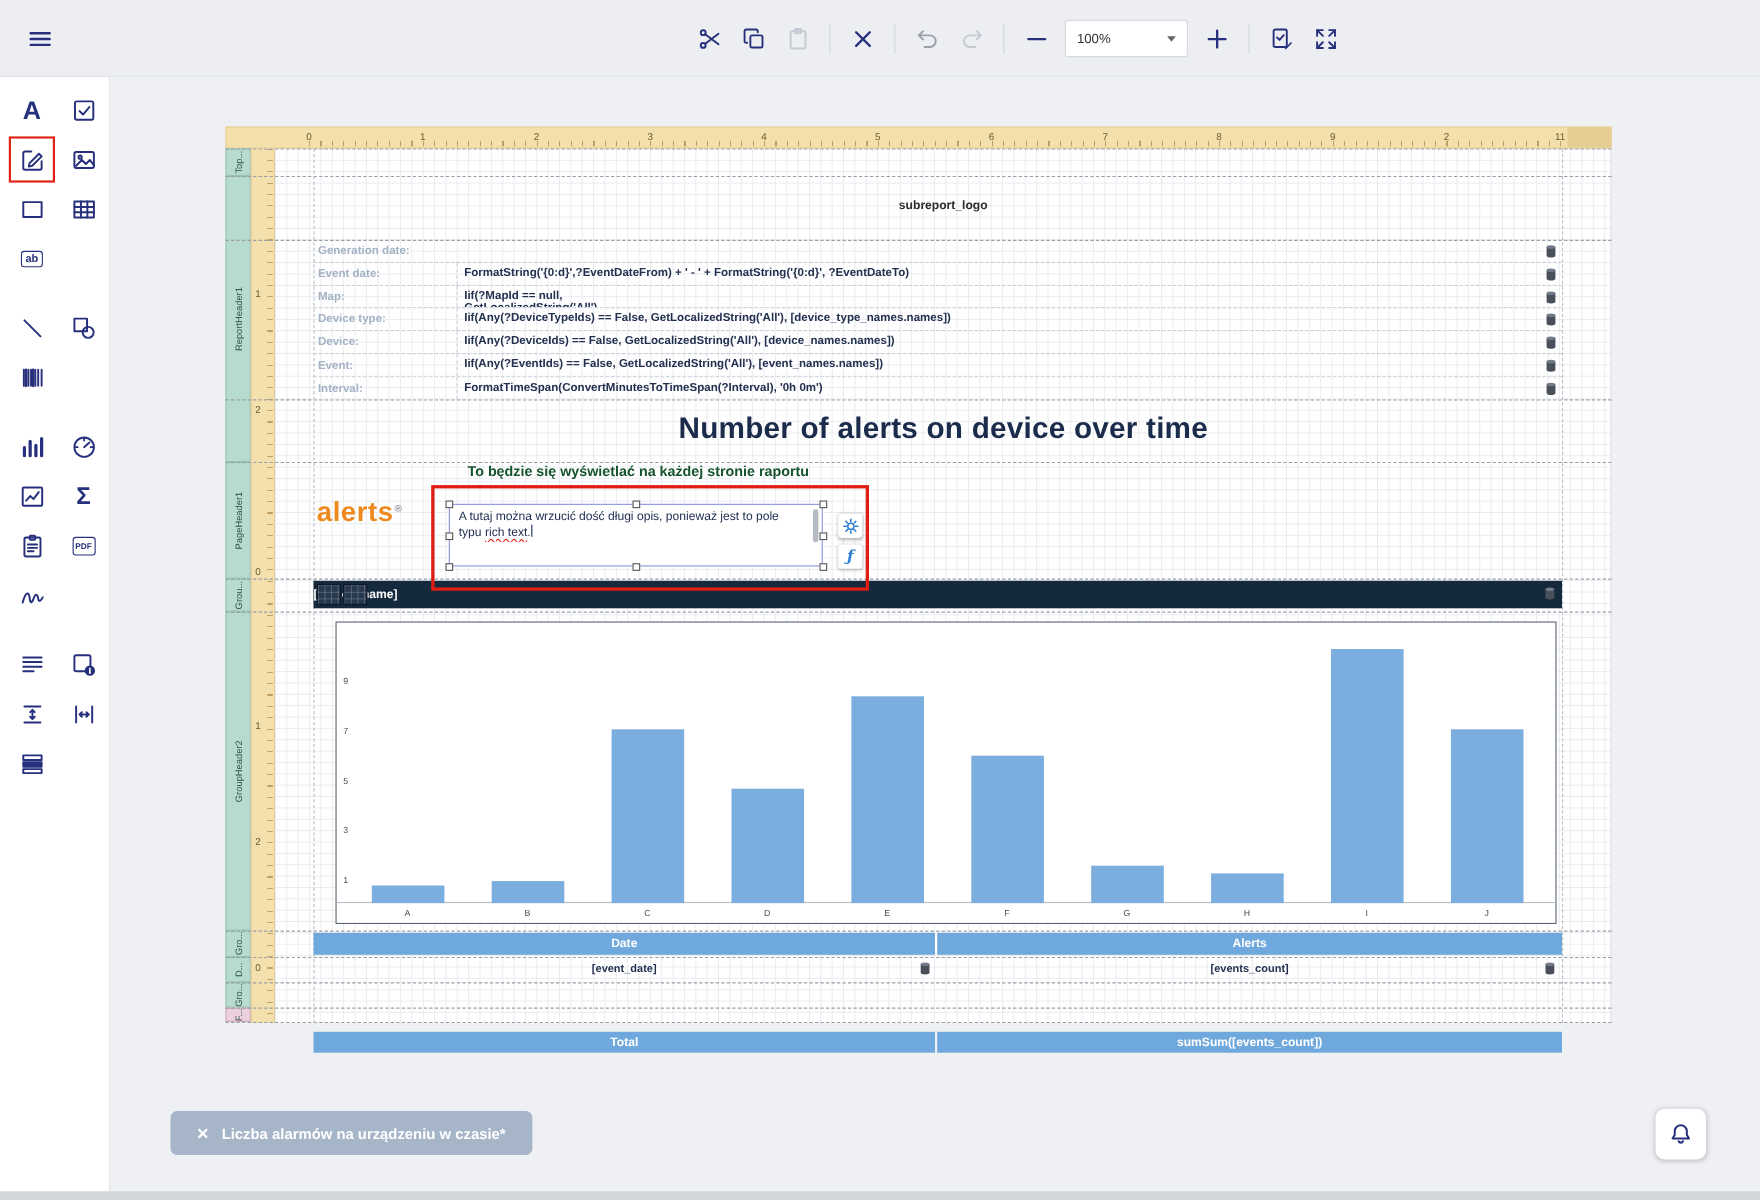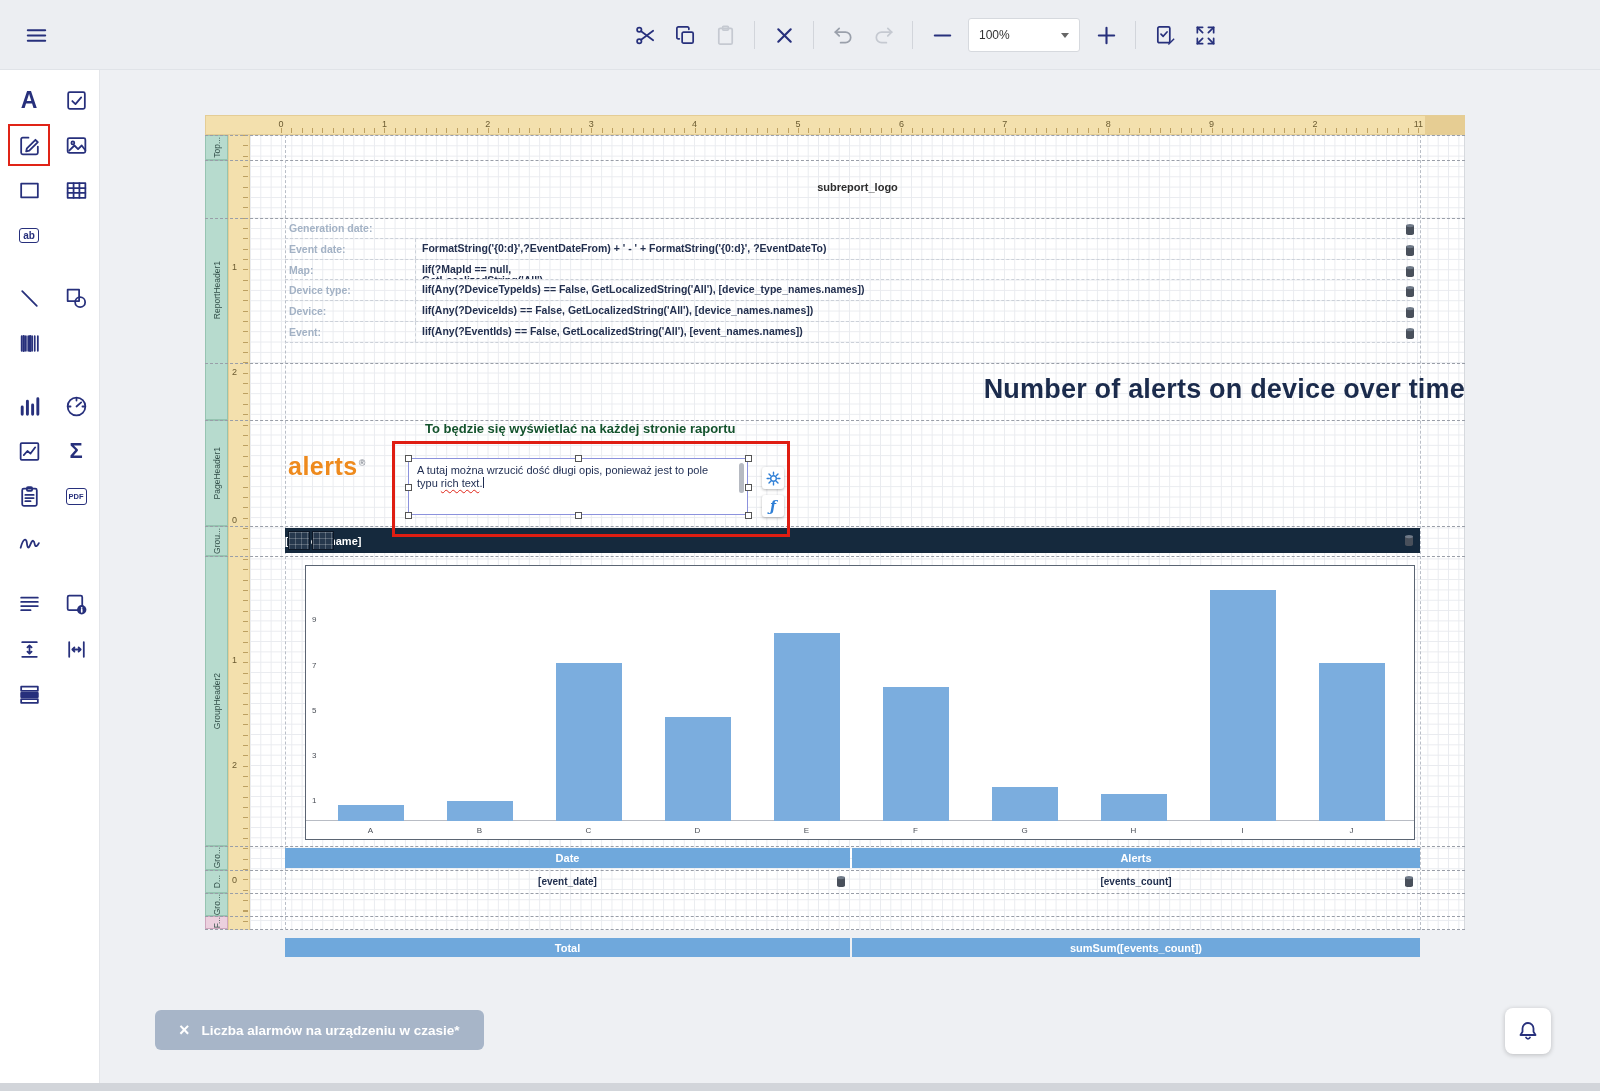--- a/index.html
+++ b/index.html
@@ -48,21 +48,21 @@
   .dash-h{position:absolute;left:205px;width:1260px;border-top:1px dashed #999ea8;z-index:2;pointer-events:none}
   .dash-v{position:absolute;top:135px;height:795px;border-left:1px dashed #b9bec7;z-index:2;pointer-events:none}
 
   
   .subreport-label{position:absolute;left:250px;top:181px;width:1215px;text-align:center;font-size:11px;font-weight:bold;color:#2d2d2d;z-index:3}
   .params{position:absolute;left:285px;top:218px;width:1135px;z-index:3}
   .prow{position:relative;height:20.8px;border-bottom:1px dashed #ccd1d9;display:flex;overflow:hidden}
   .plabel{width:130px;padding:4px 0 0 4px;font-size:10.5px;font-weight:bold;color:#a3b2c5}
   .pvalue{flex:1;padding:4px 26px 0 6px;font-size:10.5px;font-weight:bold;color:#23304f;border-left:1px dashed #ccd1d9;white-space:pre-line;line-height:11px;overflow:hidden}
   .dbicon{position:absolute;right:5px;top:4px;width:10px;height:13px}
-  .report-title{position:absolute;left:250px;top:374px;width:1215px;text-align:right;font-size:27px;font-weight:bold;color:#1b2b4c;letter-spacing:.2px;z-index:3}
+  .report-title{position:absolute;left:250px;top:374px;width:1215px;text-align:center;font-size:27px;font-weight:bold;color:#1b2b4c;letter-spacing:.2px;z-index:3}
   .page-note{position:absolute;left:425px;top:421px;font-size:13px;font-weight:bold;color:#14532d;z-index:3}
   .logo{position:absolute;left:288px;top:452px;font-size:25px;font-weight:bold;color:#ee8a1d;letter-spacing:.5px;z-index:3}
   .logo sup{font-size:9px;color:#8a8f98;margin-left:1px}
   .dev-band{position:absolute;left:285px;top:528px;width:1135px;height:25px;background:#15293d;z-index:3;display:flex;align-items:center}
   .tiles{position:absolute;left:3px;top:2.5px;display:flex;gap:2px}
   .tile{width:22px;height:19px;background:#26384d;border:1px solid #0c1726;background-image:linear-gradient(90deg,rgba(255,255,255,.22) 1px,transparent 1px),linear-gradient(rgba(255,255,255,.22) 1px,transparent 1px);background-size:6px 6px}
   .dev-title{width:100%;font-size:11px;font-weight:bold;color:#fff}
   .dev-band .dbicon{top:5px}
   .chart{position:absolute;left:305px;top:565px;width:1110px;height:275px;background:#fff;border:1px solid #5b6573;z-index:3}
   .bar{position:absolute;bottom:18px;background:#7badde;cursor:pointer}
@@ -418,20 +418,28 @@
         <span class="plabel">Device:</span>
         <div class="pvalue">Iif(Any(?DeviceIds) == False, GetLocalizedString('All'), [device_names.names])</div>
         <span class="dbicon"><svg viewBox="0 0 10 13" width="10" height="13">
             <path d="M1 2.6v7.8c0 .9 1.8 1.6 4 1.6s4-.7 4-1.6V2.6" fill="#49505b"></path>
             <ellipse cx="5" cy="2.6" rx="4" ry="1.6" fill="#707a88"></ellipse>
           </svg></span>
       </div>
       <div class="prow">
         <span class="plabel">Event:</span>
         <div class="pvalue">Iif(Any(?EventIds) == False, GetLocalizedString('All'), [event_names.names])</div>
+        <span class="dbicon"><svg viewBox="0 0 10 13" width="10" height="13">
+            <path d="M1 2.6v7.8c0 .9 1.8 1.6 4 1.6s4-.7 4-1.6V2.6" fill="#49505b"></path>
+            <ellipse cx="5" cy="2.6" rx="4" ry="1.6" fill="#707a88"></ellipse>
+          </svg></span>
+      </div>
+      <div class="prow">
+        <span class="plabel">Interval:</span>
+        <div class="pvalue">FormatTimeSpan(ConvertMinutesToTimeSpan(?Interval), '0h 0m')</div>
         <span class="dbicon"><svg viewBox="0 0 10 13" width="10" height="13">
             <path d="M1 2.6v7.8c0 .9 1.8 1.6 4 1.6s4-.7 4-1.6V2.6" fill="#49505b"></path>
             <ellipse cx="5" cy="2.6" rx="4" ry="1.6" fill="#707a88"></ellipse>
           </svg></span>
       </div>
     </div>
   <div class="report-title">Number of alerts on device over time</div>
   <div class="page-note">To będzie się wyświetlać na każdej stronie raportu</div>
   <div class="logo"><span>alerts</span><sup>®</sup></div>
 

